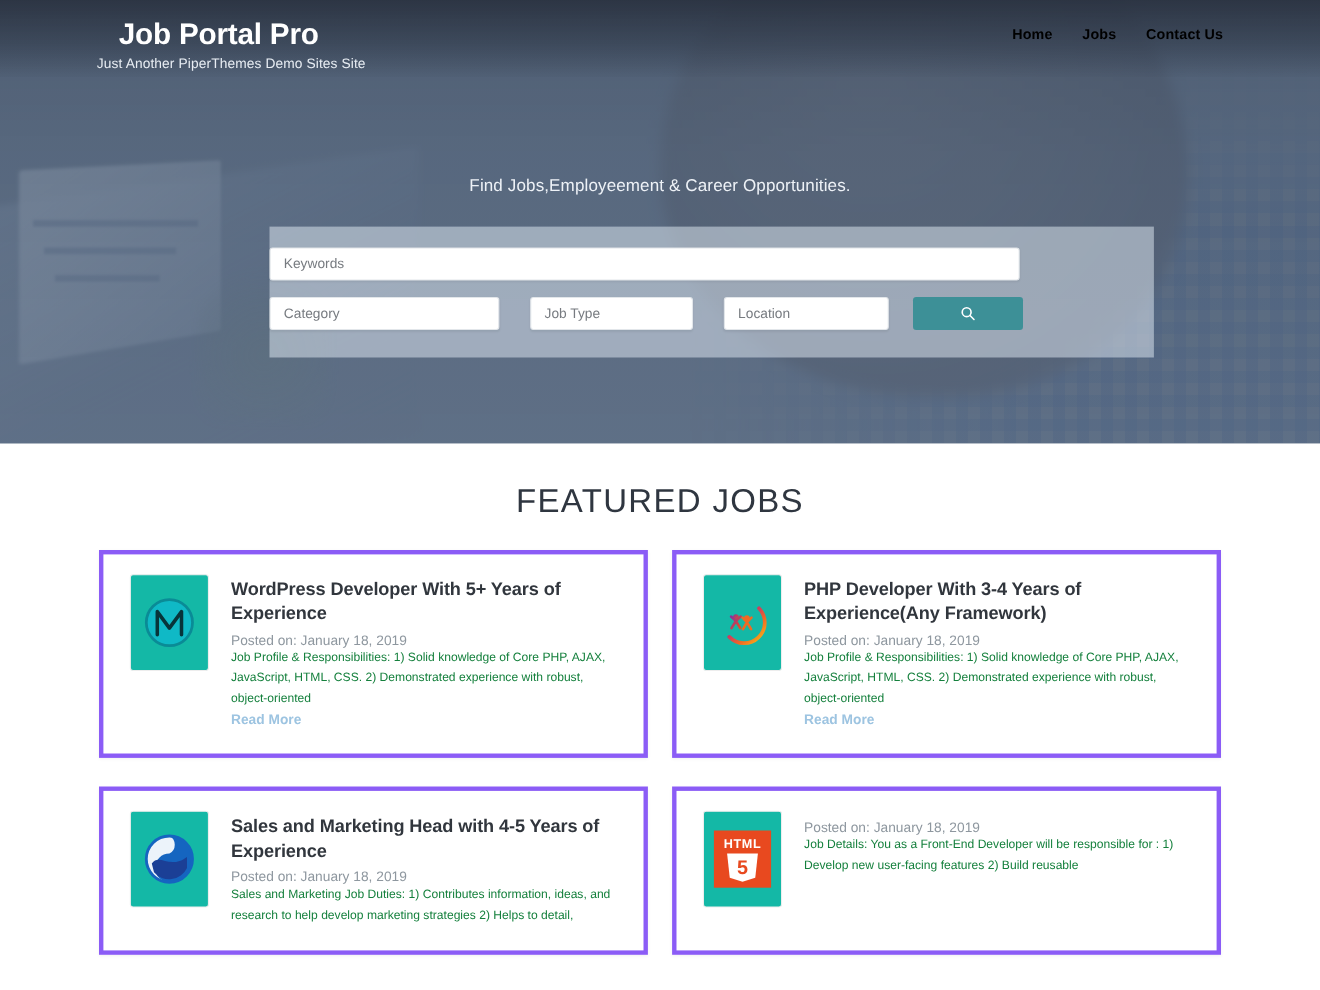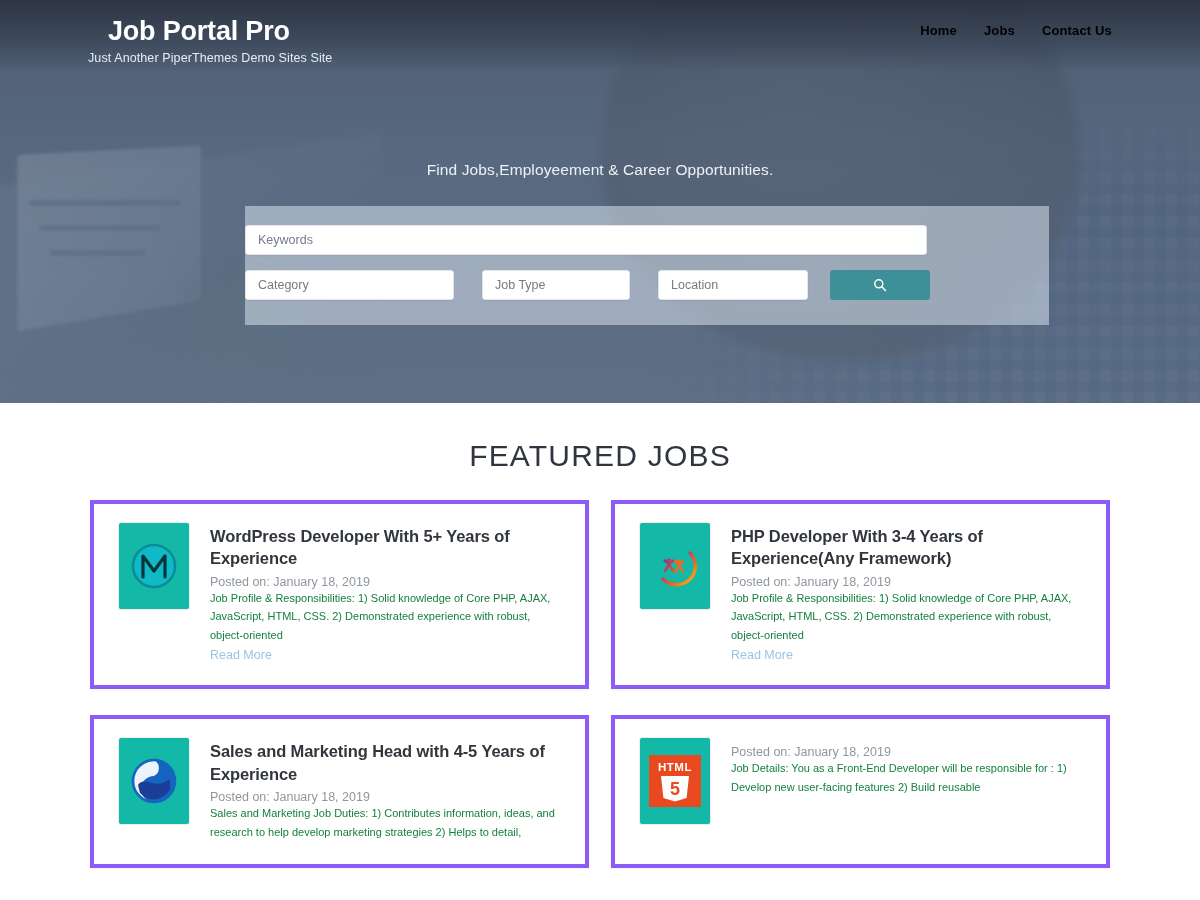--- a/index.html
+++ b/index.html
@@ -287,20 +287,21 @@
     font-size: 11px;
     line-height: 1.72;
     color: #15803d;
   }
   .read-more {
     display: inline-block;
     font-size: 12.5px;
     color: #9dc4e1;
     text-decoration: none;
     cursor: pointer;
+    font-weight: bold;
   }
 </style>
 </head>
 <body>
 
 <div class="hero">
   <div class="hero-photo"></div>
   <div class="hero-head"></div>
   <div class="hero-desk"></div>
   <div class="hero-screen"></div>

